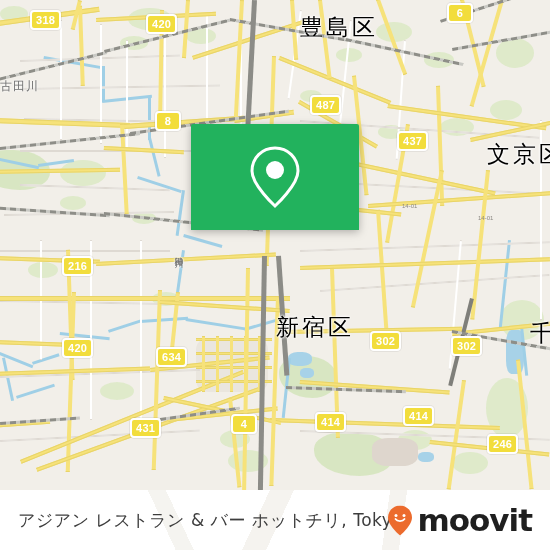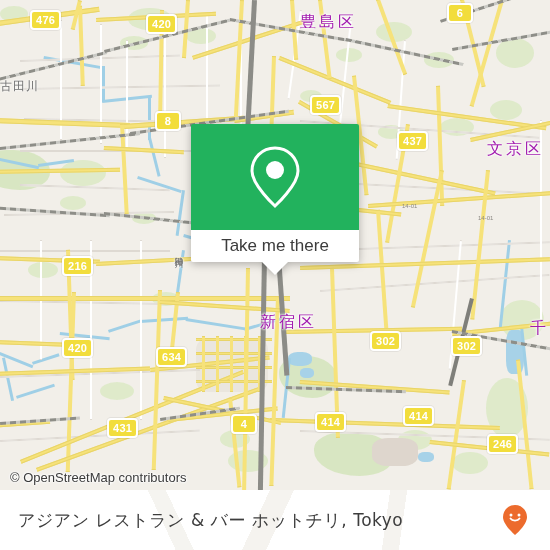--- a/index.html
+++ b/index.html
@@ -36,21 +36,21 @@
   .shield{
     position:absolute;background:#f2dd3c;border:2px solid #ffffff;border-radius:4px;
     color:#ffffff;font-size:11px;font-weight:700;line-height:16px;text-align:center;
     padding:0 4px;min-width:14px;height:16px;
     box-shadow:0 0 0 1px rgba(0,0,0,.06);
     font-family:"Liberation Sans",sans-serif;
     letter-spacing:.3px;
   }
   
   .district{
-    position:absolute;color:#a21caf;font-size:16px;letter-spacing:3px;
+    position:absolute;color:#000000;font-size:23px;letter-spacing:3px;
     font-family:"DejaVu Sans","Liberation Sans",sans-serif;
     text-shadow:0 0 3px #fff,0 0 3px #fff,0 0 2px #fff;
     white-space:nowrap;
   }
   .rivlabel{
     position:absolute;color:#7d9fb5;font-size:10px;letter-spacing:1px;
     font-family:"DejaVu Sans",sans-serif;text-shadow:0 0 3px #fff,0 0 2px #fff;
     white-space:nowrap;
   }
   .rivlabel.vert{writing-mode:vertical-rl;}
@@ -301,70 +301,66 @@
     <div class="rail dash" style="left:286px;top:386px;width:120px;height:3px;transform:rotate(2deg);"></div>
     <div class="rail" style="left:470px;top:298px;width:4px;height:90px;transform:rotate(14deg);background:#7f7f7a;"></div>
     <div class="rail dash" style="left:452px;top:330px;width:110px;height:3px;transform:rotate(10deg);"></div>
     <div class="rail dash" style="left:0px;top:422px;width:80px;height:3px;transform:rotate(-4deg);"></div>
     <div class="rail dash" style="left:160px;top:418px;width:80px;height:3px;transform:rotate(-8deg);"></div>
     <div class="rail dash" style="left:440px;top:20px;width:90px;height:3px;transform:rotate(-18deg);"></div>
     <div class="rail dash" style="left:282px;top:124px;width:70px;height:3px;transform:rotate(22deg);"></div>
 
     <div class="district" style="left:300px;top:12px;">豊島区</div>
     <div class="district" style="left:487px;top:139px;">文京区</div>
-    <div class="district" style="left:232px;top:312px;padding-left:28px;">新宿区</div>
+    <div class="district" style="left:248px;top:312px;padding-left:28px;">新宿区</div>
     <div class="district" style="left:530px;top:318px;">千</div>
 
     <div class="rivlabel" style="left:0px;top:78px;color:#6f6f6f;font-size:12px;">古田川</div>
     <div class="rivlabel vert" style="left:172px;top:250px;color:#6f6f6f;font-size:9px;">神田川</div>
 
     <div class="roadlabel" style="left:402px;top:203px;">14-01</div>
     <div class="roadlabel" style="left:478px;top:215px;">14-01</div>
 
-    <div class="shield" style="left:30px;top:10px;">476</div>
+    <div class="shield" style="left:30px;top:10px;">318</div>
     <div class="shield" style="left:146px;top:14px;">420</div>
     <div class="shield" style="left:447px;top:3px;">6</div>
-    <div class="shield" style="left:310px;top:95px;">567</div>
+    <div class="shield" style="left:310px;top:95px;">487</div>
     <div class="shield" style="left:155px;top:111px;">8</div>
     <div class="shield" style="left:397px;top:131px;">437</div>
     <div class="shield" style="left:62px;top:256px;">216</div>
     <div class="shield" style="left:62px;top:338px;">420</div>
     <div class="shield" style="left:156px;top:347px;">634</div>
     <div class="shield" style="left:370px;top:331px;">302</div>
     <div class="shield" style="left:451px;top:336px;">302</div>
-    <div class="shield" style="left:107px;top:418px;">431</div>
+    <div class="shield" style="left:130px;top:418px;">431</div>
     <div class="shield" style="left:231px;top:414px;">4</div>
     <div class="shield" style="left:315px;top:412px;">414</div>
     <div class="shield" style="left:403px;top:406px;">414</div>
     <div class="shield" style="left:487px;top:434px;">246</div>
 
     <div id="popup">
       <div id="popup-head">
         <svg width="56" height="66" viewBox="0 0 56 66">
           <path d="M28 4 C15 4 5 14 5 27 C5 41 28 62 28 62 C28 62 51 41 51 27 C51 14 41 4 28 4 Z" fill="none" stroke="#ffffff" stroke-width="3"></path>
           <circle cx="28" cy="26" r="9" fill="#ffffff"></circle>
         </svg>
       </div>
-      <div id="popup-foot">
-        <span class="label">Take me there</span>
-        <div id="popup-tail"></div>
-      </div>
     </div>
 
-    <div id="attribution">© OpenStreetMap contributors</div>
   </div>
 
   <div id="footer">
     <div id="footer-watermark"></div>
     <div id="place-title">アジアン レストラン &amp; バー ホットチリ, Tokyo</div>
     <div id="brand">
       <div id="brand-pin">
         <svg width="24" height="30" viewBox="0 0 24 30">
           <path d="M12 0 C5.4 0 0 5.4 0 12 C0 20 12 30 12 30 C12 30 24 20 24 12 C24 5.4 18.6 0 12 0 Z" fill="#ec6b2d"></path>
           <circle cx="8" cy="10" r="1.5" fill="#ffffff"></circle>
           <circle cx="16" cy="10" r="1.5" fill="#ffffff"></circle>
           <path d="M7.5 13.5 C9.2 16.2 14.8 16.2 16.5 13.5" fill="none" stroke="#ffffff" stroke-width="1.8" stroke-linecap="round"></path>
         </svg>
       </div>
+      <div id="brand-word">moovit</div>
     </div>
   </div>
 
 </div>
 
 </body></html>

